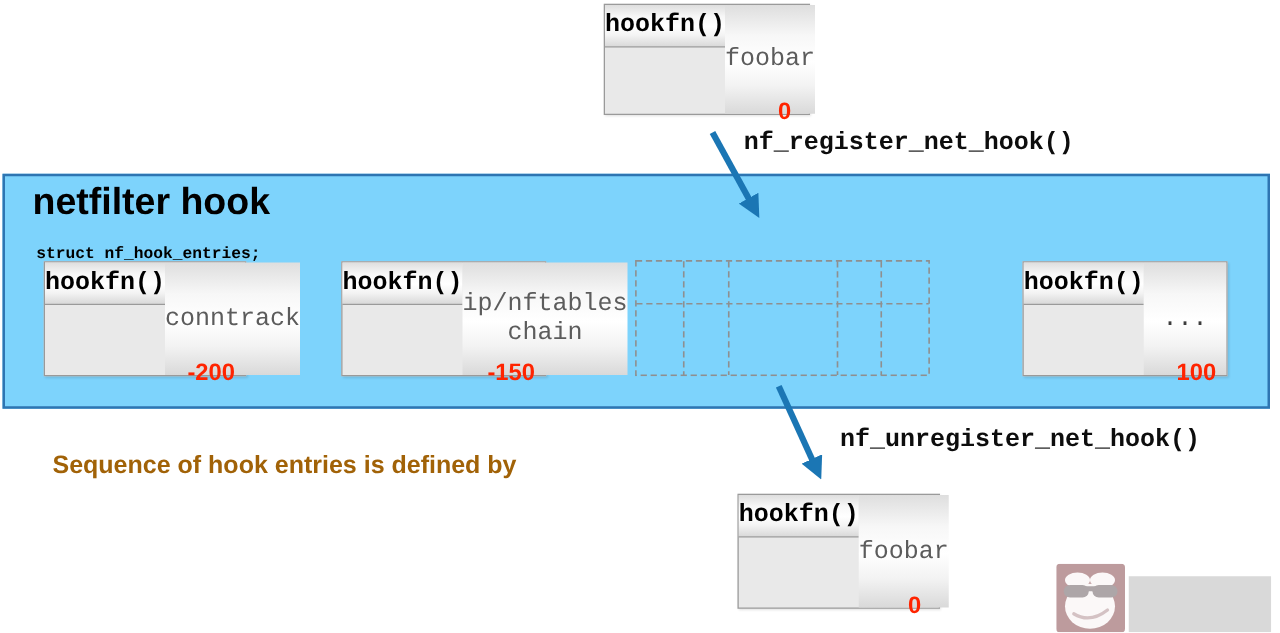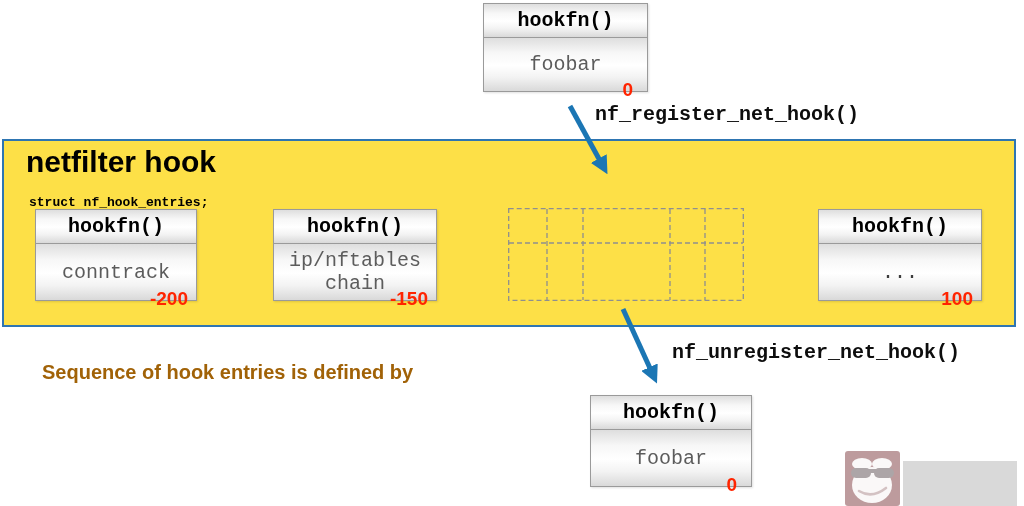--- a/index.html
+++ b/index.html
@@ -12,21 +12,21 @@
     overflow: hidden;
     font-family: "Liberation Sans", sans-serif;
   }
 
   
   .entry-box {
     position: absolute;
     border: 1px solid #9a9a9a;
     background: #e9e9e9;
     display: flex;
-    flex-direction: column;
+    flex-direction: row;
     box-shadow: 1px 1px 2px rgba(0,0,0,0.12);
   }
   .entry-cell {
     background: linear-gradient(180deg, #dedede 0%, #f7f7f7 28%, #ffffff 52%, #f3f3f3 74%, #d9d9d9 100%);
     display: flex;
     align-items: center;
     justify-content: center;
     font-family: "Liberation Mono", monospace;
     font-size: 20px;
   }
@@ -56,21 +56,21 @@
     z-index: 5;
   }
 
   
   .hook-region {
     position: absolute;
     left: 2px;
     top: 139px;
     width: 1014px;
     height: 188px;
-    background: #fde047;
+    background: #7dd3fc;
     border: 2px solid #2e75b2;
     z-index: 0;
   }
   .region-title {
     position: absolute;
     left: 22px;
     top: 5px;
     font-family: "Liberation Sans", sans-serif;
     font-weight: bold;
     font-size: 30px;

